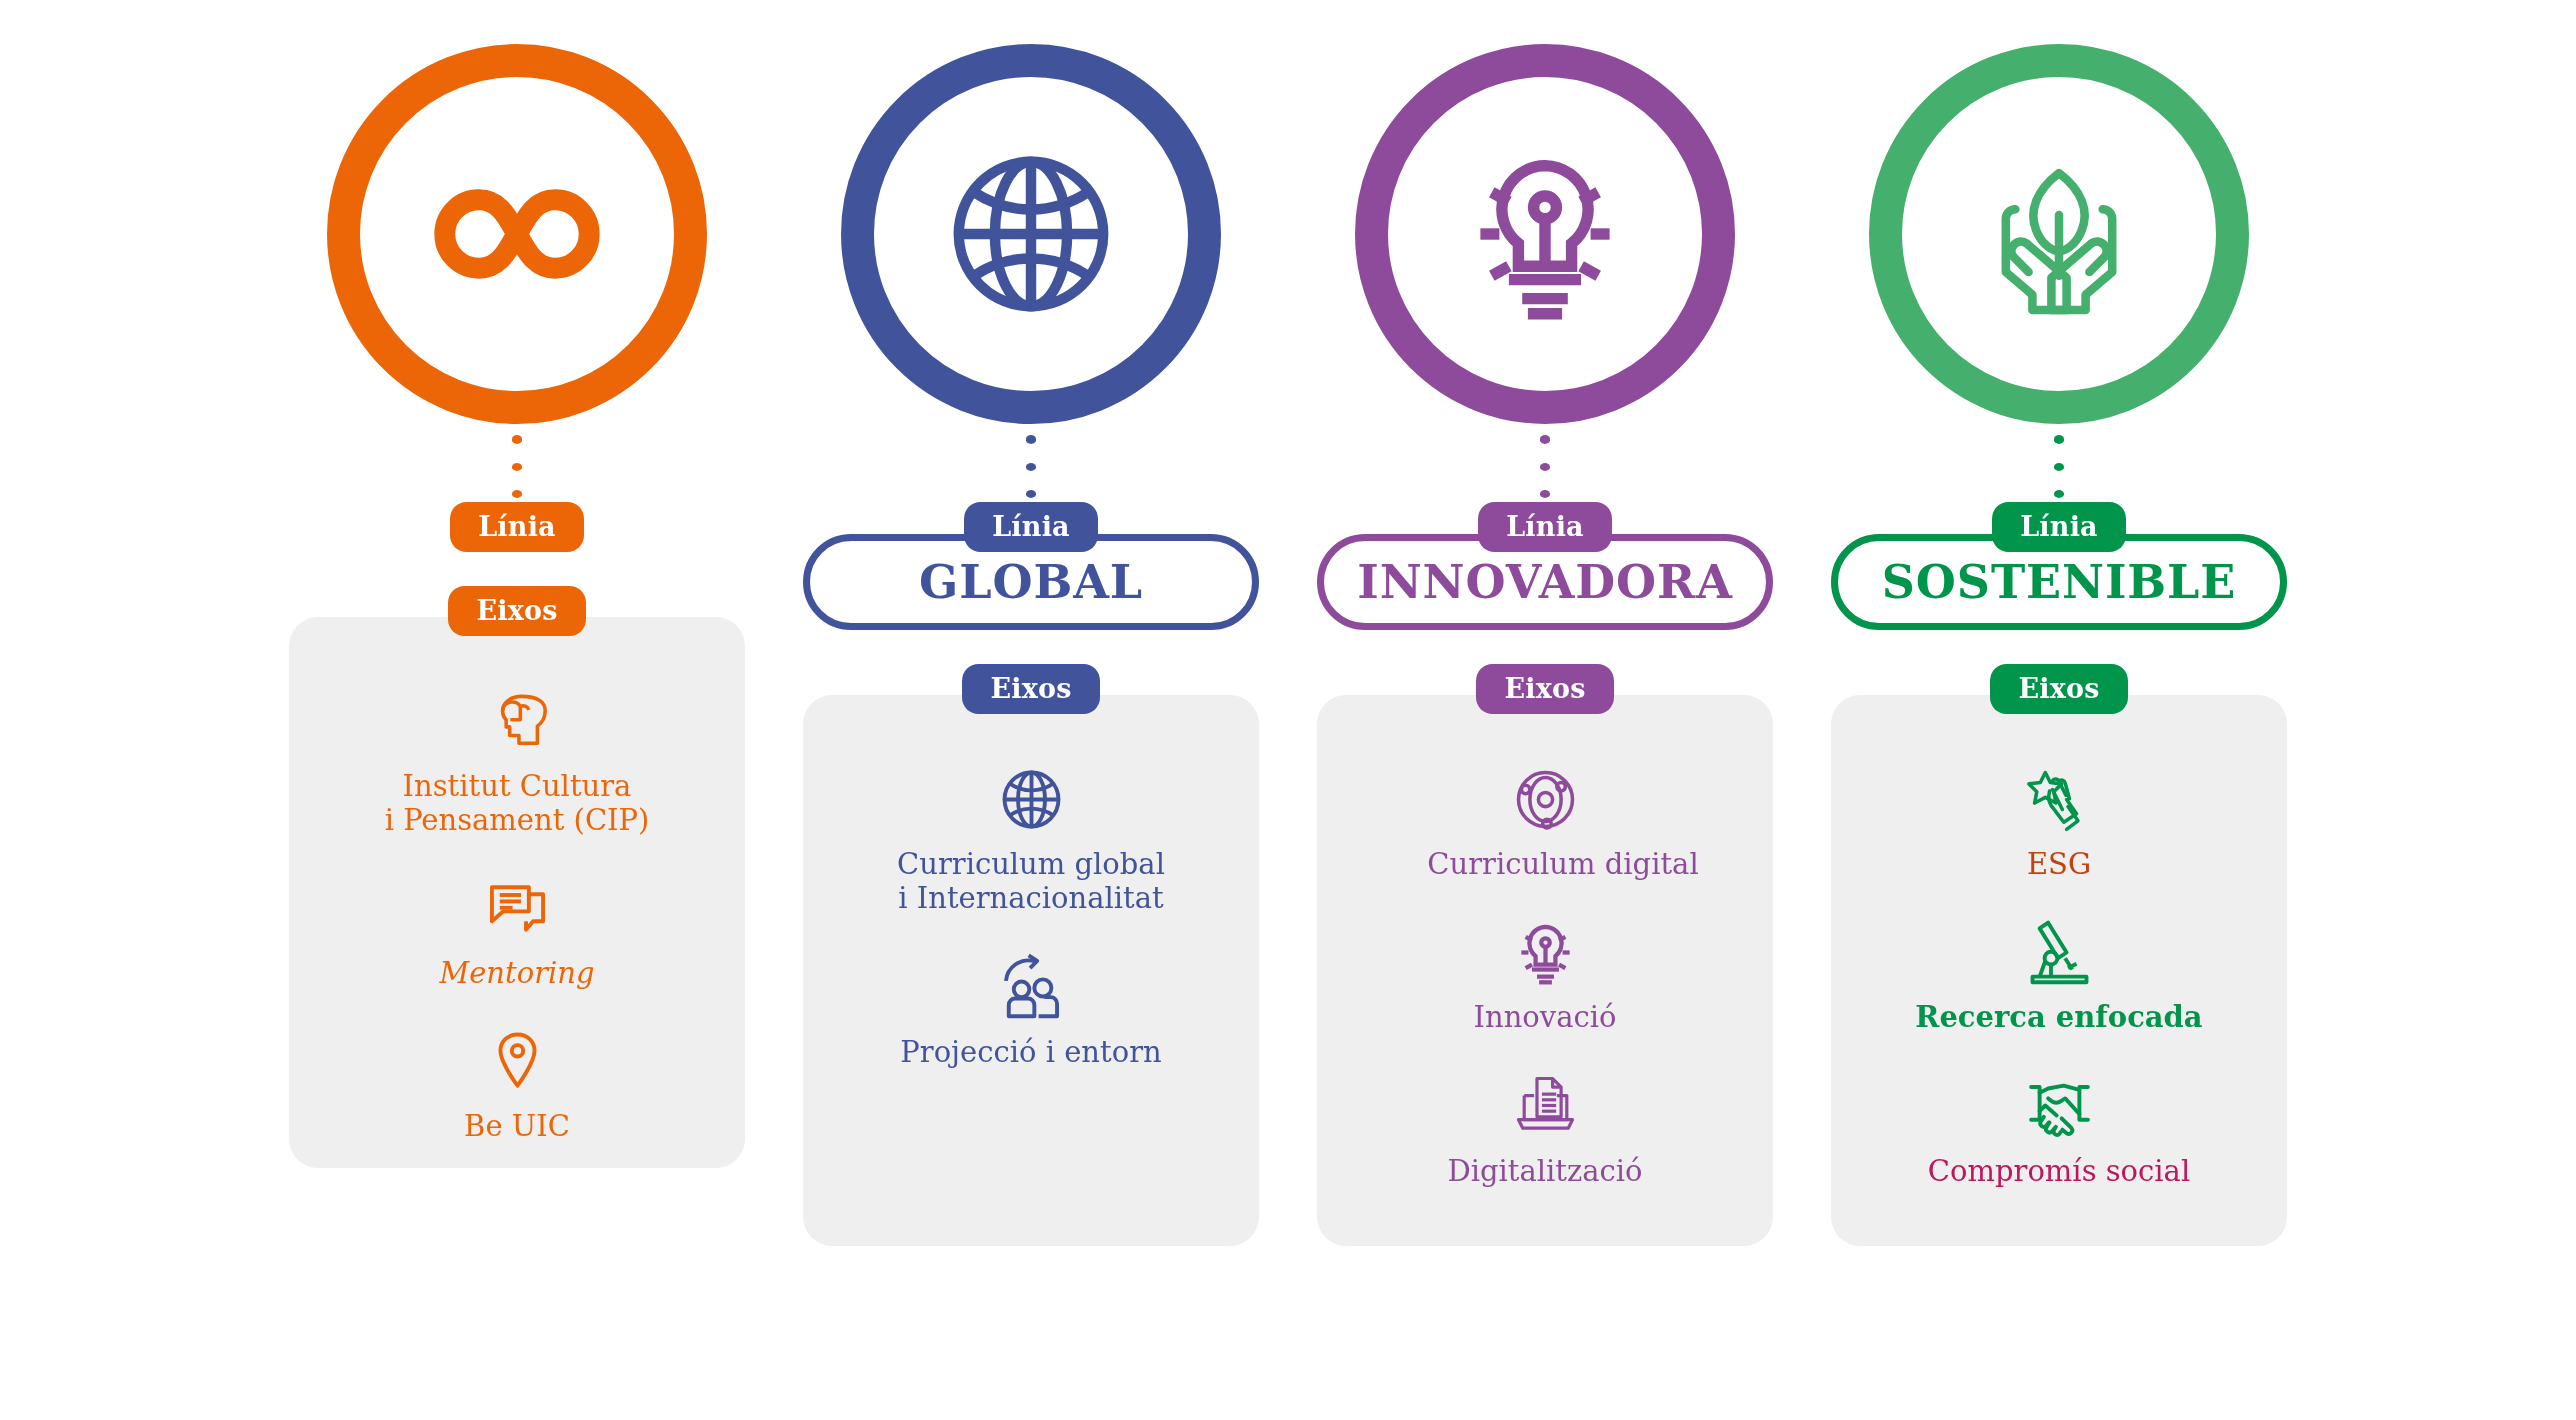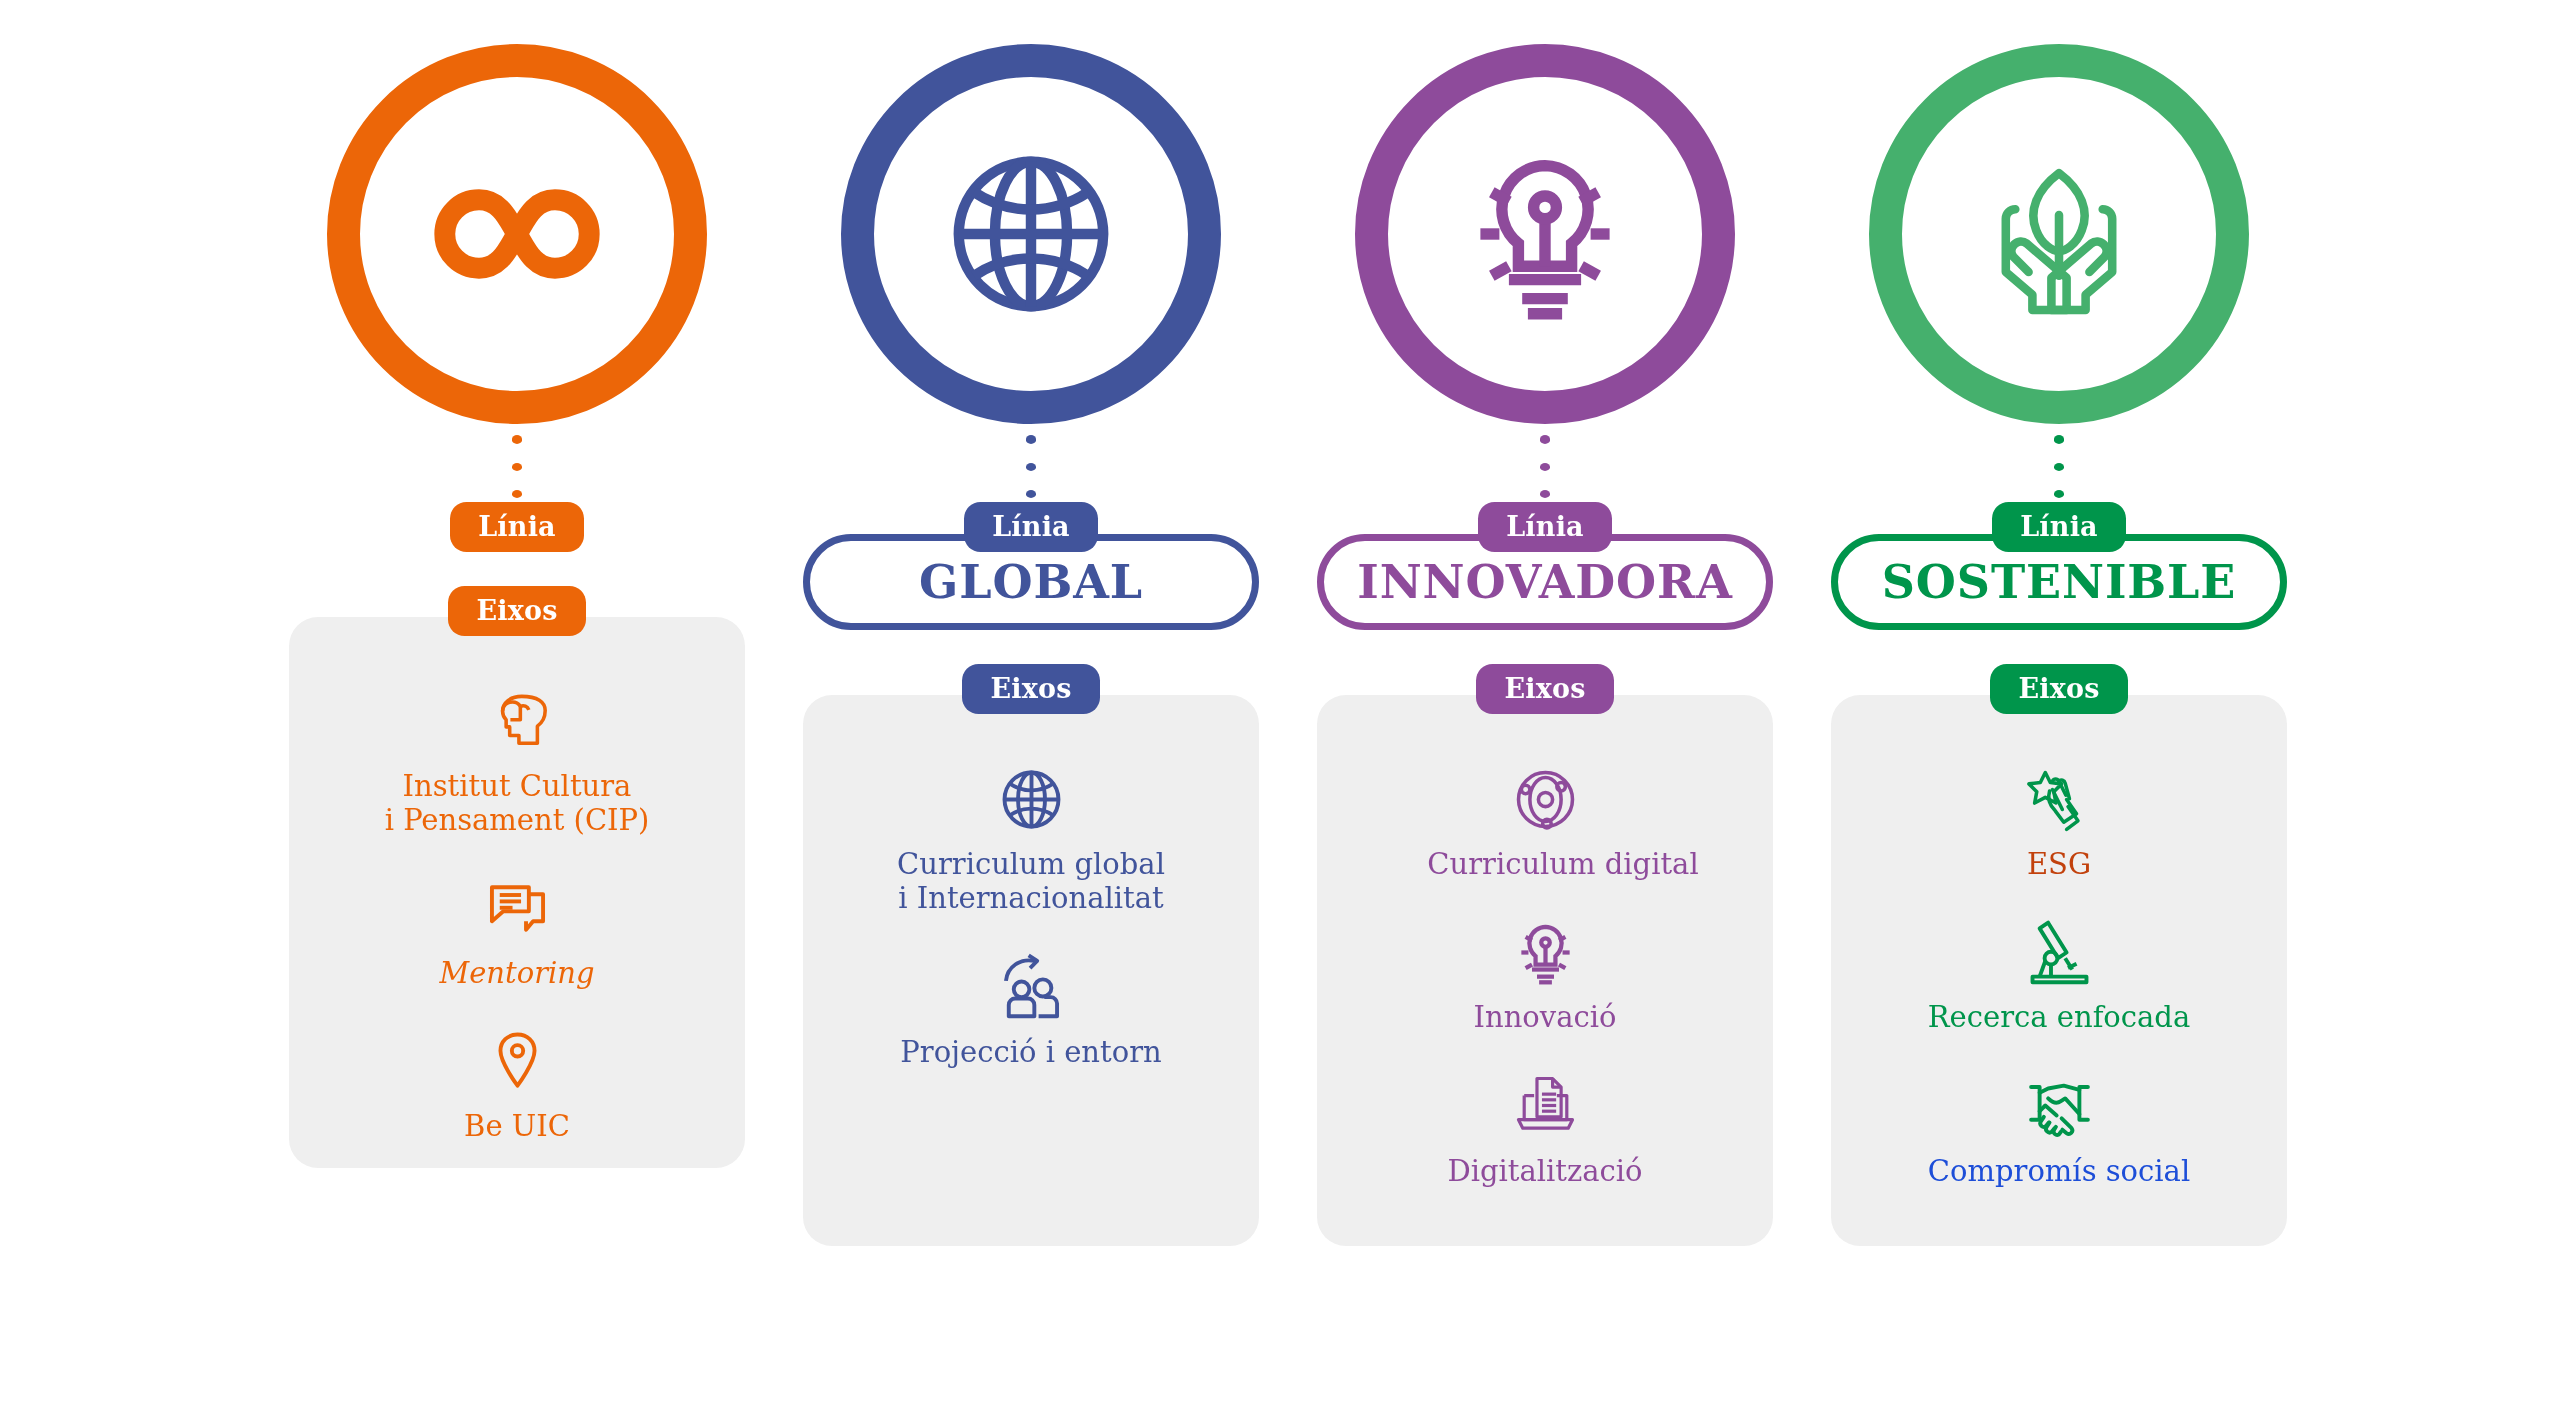--- a/index.html
+++ b/index.html
@@ -366,35 +366,35 @@
               <svg viewBox="0 0 100 100" fill="none" stroke="currentColor" stroke-width="5.5" stroke-linejoin="round">
                 <path d="M22 16l12-8 26 42-12 8L22 16z"></path>
                 <path d="M58 58l10 16"></path>
                 <path d="M62 72l12-6"></path>
                 <circle cx="38" cy="58" r="9"></circle>
                 <path d="M38 67v17"></path>
                 <path d="M30 62L22 84"></path>
                 <rect x="12" y="84" width="76" height="8"></rect>
               </svg>
             </div>
-            <div class="lbl" style="color: rgb(0, 149, 75);">Recerca enfocada</div>
+            <div class="lbl" style="color: rgb(0, 149, 75); font-weight: bold;">Recerca enfocada</div>
           </div>
           <div class="axis">
             <div class="ic" style="color: rgb(0, 149, 75);">
               <svg viewBox="0 0 100 100" fill="none" stroke="currentColor" stroke-width="5.5" stroke-linejoin="round" stroke-linecap="round">
                 <path d="M10 24h12v46H10"></path>
                 <path d="M90 24H78v46h12"></path>
                 <path d="M22 32l12-6 22-4 22 6"></path>
                 <path d="M34 40c6 6 12 8 18 4l6-4 20 22"></path>
                 <path d="M22 58l8-8 16 14"></path>
                 <path d="M28 66l-4 6a5 5 0 0 0 7 7l4-5"></path>
                 <path d="M36 74l-4 6a5 5 0 0 0 7 7l4-5"></path>
                 <path d="M45 80l-3 5a5 5 0 0 0 7 6l3-4"></path>
                 <path d="M54 84l6 5a5 5 0 0 0 7-7l-14-14"></path>
               </svg>
             </div>
-            <div class="lbl" style="color: #1d4ed8;">Compromís social</div>
+            <div class="lbl" style="color: #be185d;">Compromís social</div>
           </div>
         </div>
       </div>
     </div>
   </div>
 
 
 </body></html>

